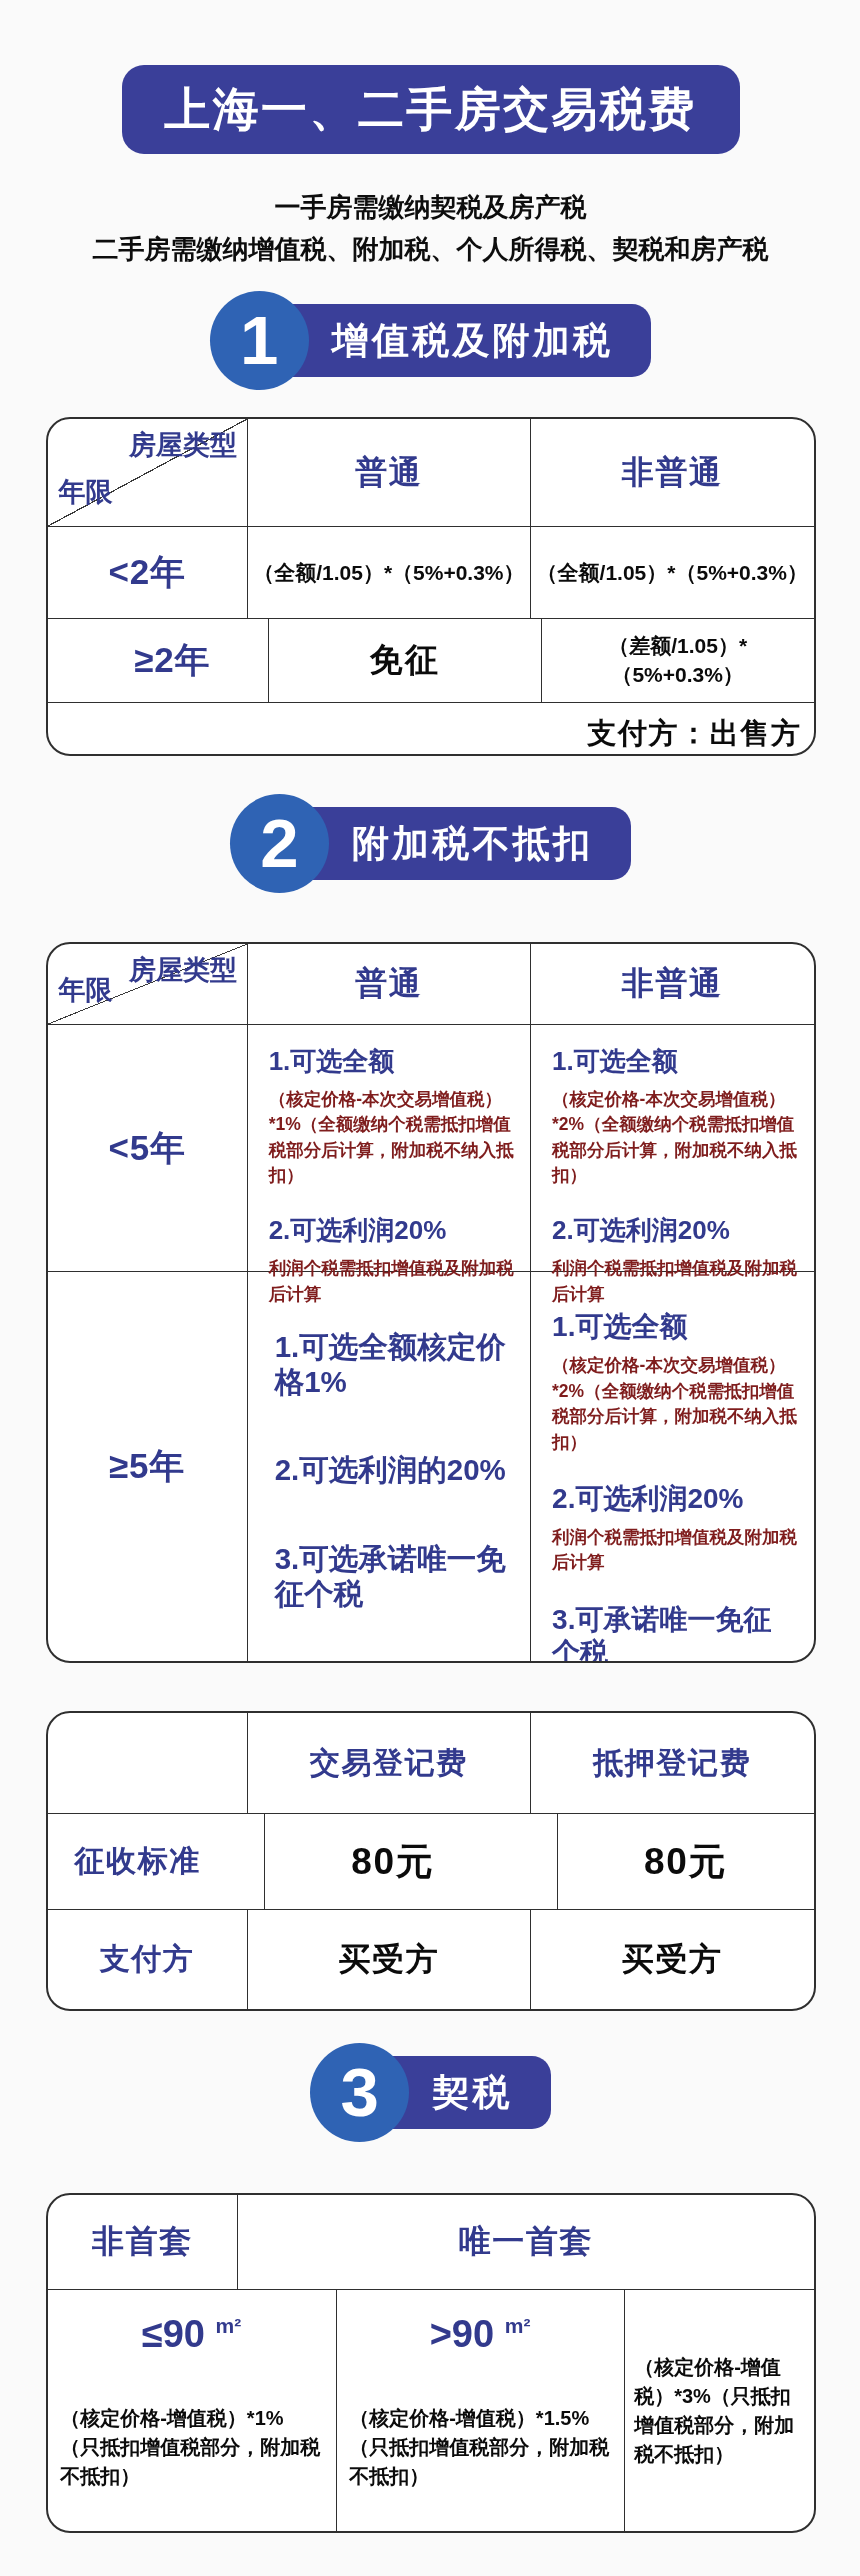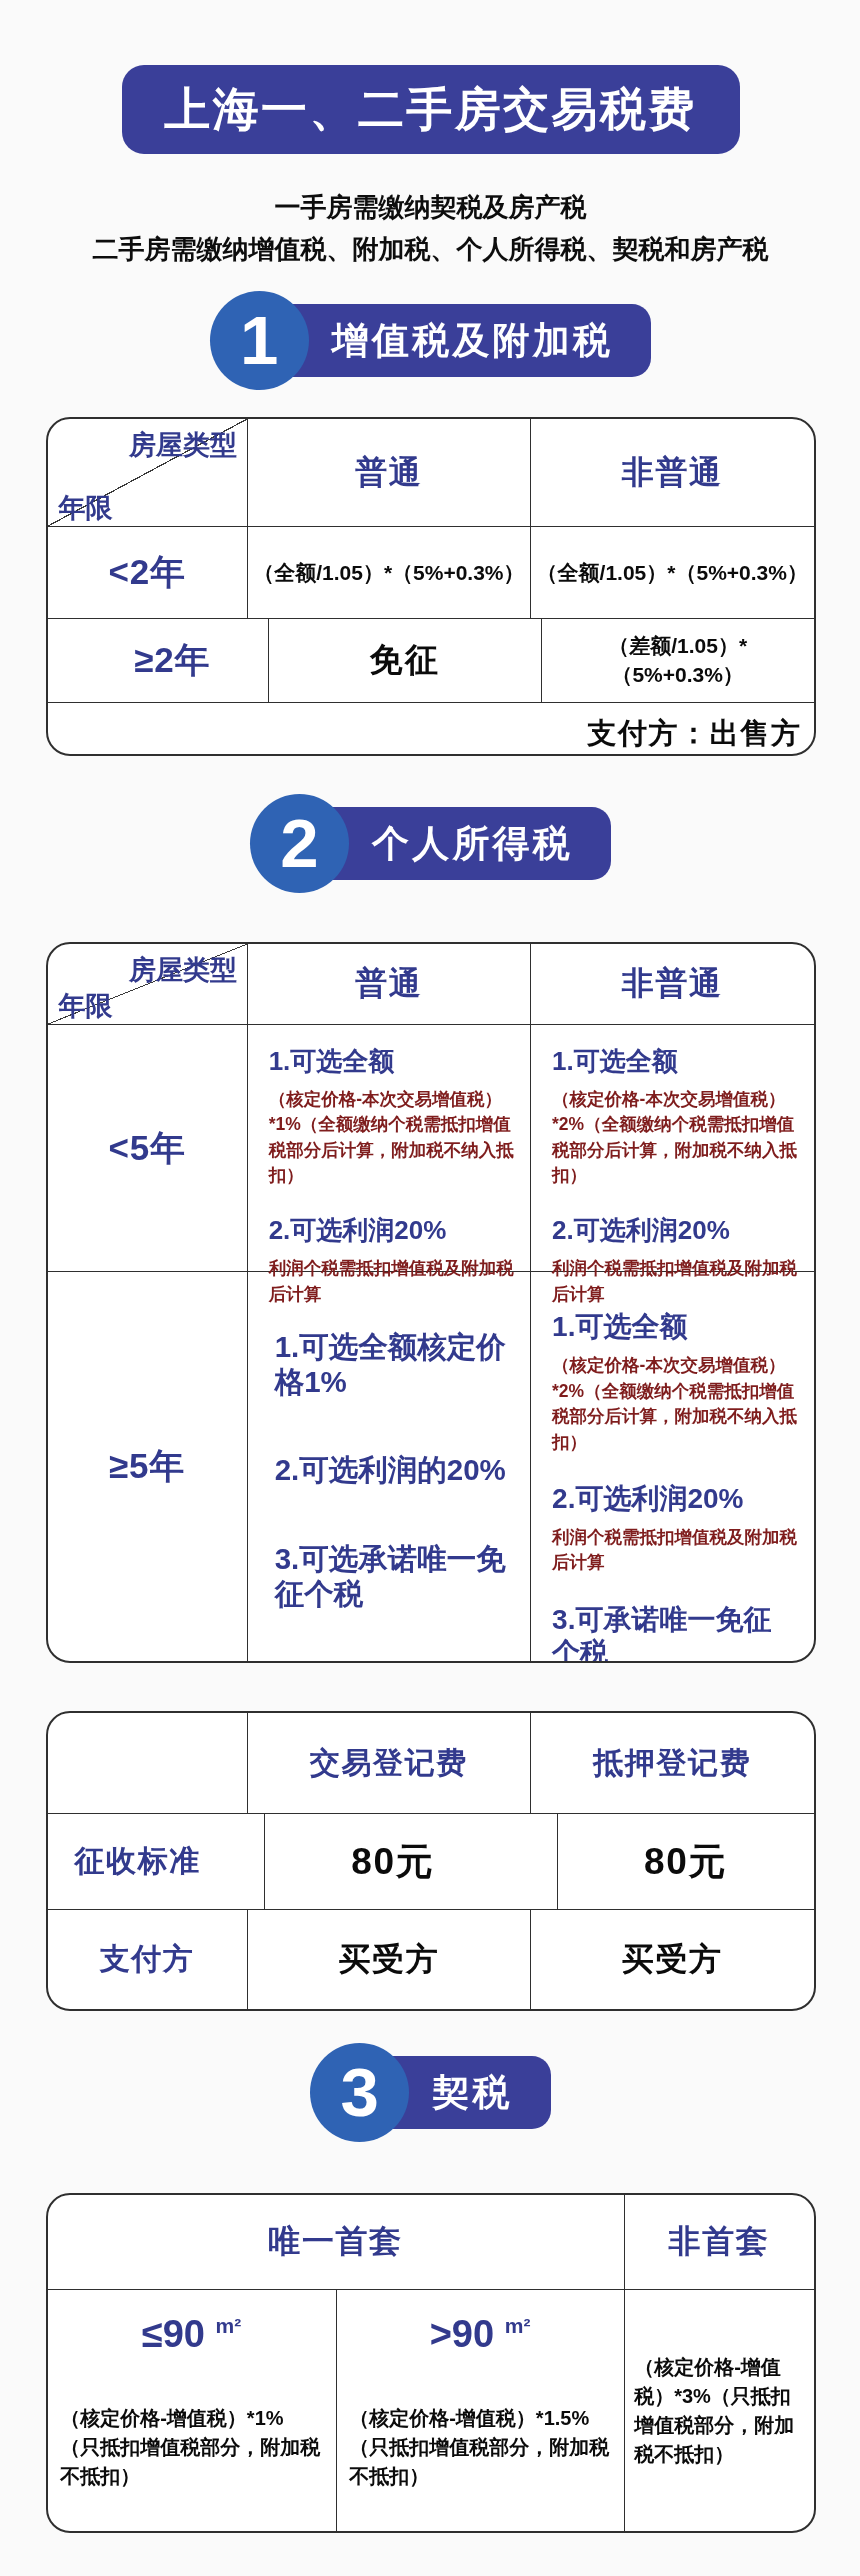--- a/index.html
+++ b/index.html
@@ -56,21 +56,21 @@
   .w37{width:37%;}
   .blue{color:var(--blue);}
   .th{font-size:32px;letter-spacing:1.6px;}
 
   
   .corner{
     position:relative;
     background-image:linear-gradient(to bottom right,transparent 49.7%,#3a3a3a 49.7%,#3a3a3a 50.35%,transparent 50.35%);
   }
   .corner .corner-top{position:absolute;top:8px;right:9.6px;font-size:27px;}
-  .corner .corner-bottom{position:absolute;bottom:0;left:11px;font-size:27px;}
+  .corner .corner-bottom{position:absolute;bottom:16px;left:11px;font-size:27px;}
 
   .rowlabel{font-size:35px;letter-spacing:0.8px;}
   .formula{font-size:21px;color:#0b0b0b;text-align:center;padding:0 4.8px;line-height:1.35;}
   .bigblack{font-size:33px;color:#0b0b0b;letter-spacing:2.4px;}
 
   
   .tbl1{margin-top:27px;}
   .t1-head{height:107px;}
   .t1-r1{height:92px;}
   .t1-r2{height:84px;padding-left:29px;}
@@ -150,21 +150,21 @@
       <div class="cell w37 bigblack">免征</div>
       <div class="cell w37 formula">（差额/1.05）*（5%+0.3%）</div>
     </div>
     <div class="trow t1-foot">
       <span class="paytext">支付方：出售方</span>
     </div>
   </div>
 
   <div class="badge badge2">
     <div class="badge-circle">2</div>
-    <div class="badge-pill">个人所得税</div>
+    <div class="badge-pill">附加税不抵扣</div>
   </div>
 
   <div class="tbl tbl2">
     <div class="trow t2-head">
       <div class="cell w26 corner">
         <span class="corner-top blue">房屋类型</span>
         <span class="corner-bottom blue">年限</span>
       </div>
       <div class="cell w37 th blue">普通</div>
       <div class="cell w37 th blue">非普通</div>
@@ -221,22 +221,22 @@
     </div>
   </div>
 
   <div class="badge badge3">
     <div class="badge-circle">3</div>
     <div class="badge-pill">契税</div>
   </div>
 
   <div class="tbl tbl3">
     <div class="trow t3-head">
+      <div class="cell w248 th blue">非首套</div>
       <div class="cell w752 th blue">唯一首套</div>
-      <div class="cell w248 th blue">非首套</div>
     </div>
     <div class="trow t3-body">
       <div class="cell w376 sizecell">
         <div class="sizewrap">
           <span>≤90</span>
           <span class="unit">m²</span>
         </div>
         <div class="formula3">（核定价格-增值税）*1%（只抵扣增值税部分，附加税不抵扣）</div>
       </div>
       <div class="cell w376 sizecell">

